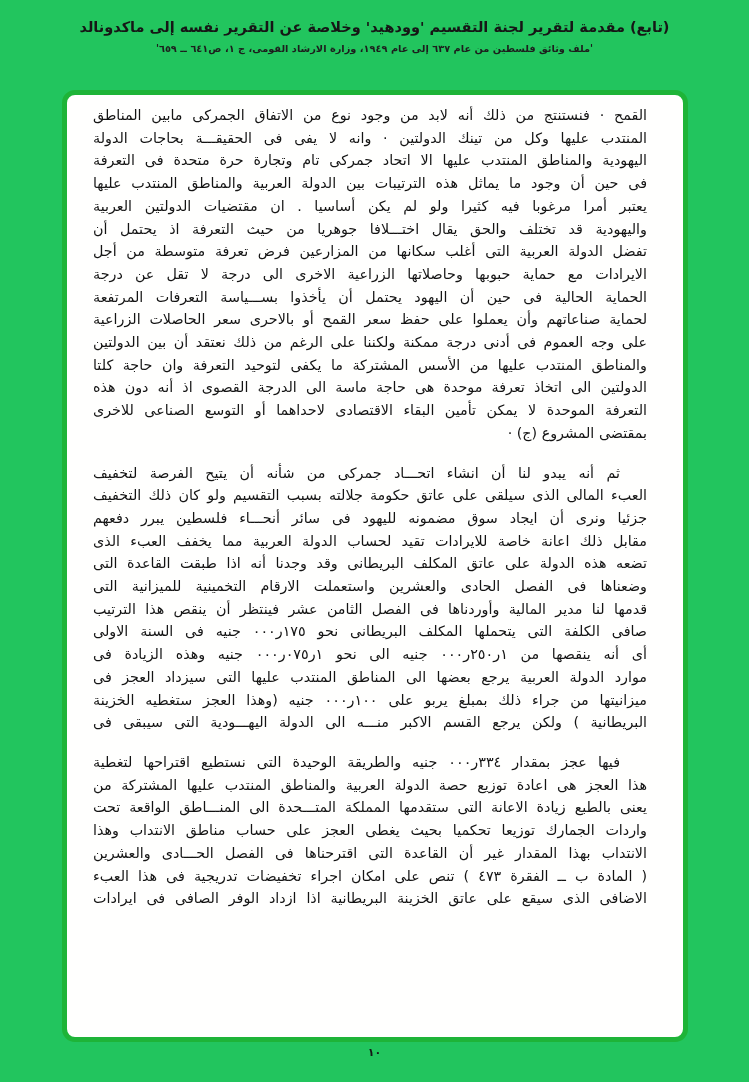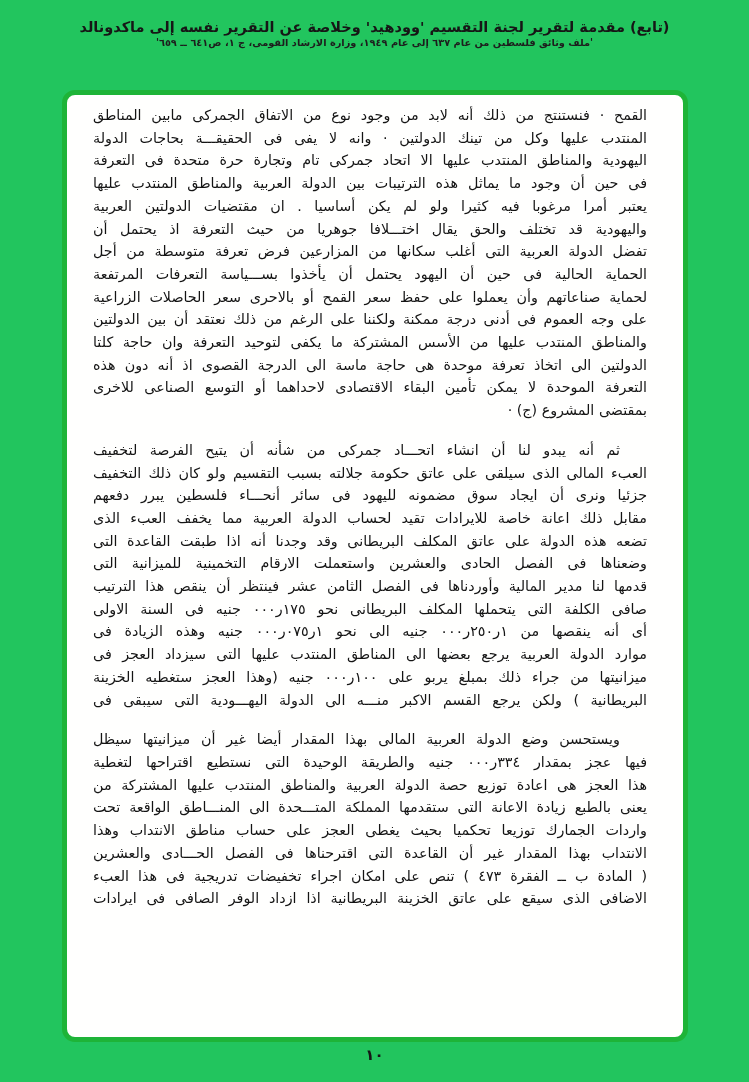--- a/index.html
+++ b/index.html
@@ -18,20 +18,21 @@
   }
   .doc-title{
     font-size:14.5px;
     font-weight:bold;
     letter-spacing:0;
     line-height:20px;
   }
   .doc-subtitle{
     font-size:9.8px;
     font-weight:bold;
+    margin-top:6px;
     color:#1d1d1d;
   }
   .frame{
     position:absolute;
     left:62px;top:90px;
     width:626px;height:952px;
     box-sizing:border-box;
     border:5px solid #1eb438;
     border-radius:13px;
     padding:9px 36px 18px 26px;
@@ -51,21 +52,21 @@
     overflow:hidden;
   }
   .line{white-space:normal;}
   .line.last{text-align-last:right;}
   .para.indent .line:first-child{padding-right:27px;}
   .page-number{
     position:absolute;
     top:1046px;left:0;
     width:100%;
     text-align:center;
-    font-size:15px;
+    font-size:11px;
     font-weight:bold;
     direction:rtl;
   }
 </style>
 </head>
 <body>
 
 <div class="page" style="background: #22c55e;">
 
   <div class="header">
@@ -76,20 +77,21 @@
   <div class="frame" style="border-color: rgb(30, 180, 56);">
     <div class="content" style="color: rgb(20, 20, 20);">
         <div class="para">
           <div class="line">القمح · فنستنتج من ذلك أنه لابد من وجود نوع من الاتفاق الجمركى مابين المناطق</div>
           <div class="line">المنتدب عليها وكل من تينك الدولتين · وانه لا يفى فى الحقيقـــة بحاجات الدولة</div>
           <div class="line">اليهودية والمناطق المنتدب عليها الا اتحاد جمركى تام وتجارة حرة متحدة فى التعرفة</div>
           <div class="line">فى حين أن وجود ما يماثل هذه الترتيبات بين الدولة العربية والمناطق المنتدب عليها</div>
           <div class="line">يعتبر أمرا مرغوبا فيه كثيرا ولو لم يكن أساسيا . ان مقتضيات الدولتين العربية</div>
           <div class="line">واليهودية قد تختلف والحق يقال اختـــلافا جوهريا من حيث التعرفة اذ يحتمل أن</div>
           <div class="line">تفضل الدولة العربية التى أغلب سكانها من المزارعين فرض تعرفة متوسطة من أجل</div>
+          <div class="line">الايرادات مع حماية حبوبها وحاصلاتها الزراعية الاخرى الى درجة لا تقل عن درجة</div>
           <div class="line">الحماية الحالية فى حين أن اليهود يحتمل أن يأخذوا بســـياسة التعرفات المرتفعة</div>
           <div class="line">لحماية صناعاتهم وأن يعملوا على حفظ سعر القمح أو بالاحرى سعر الحاصلات الزراعية</div>
           <div class="line">على وجه العموم فى أدنى درجة ممكنة ولكننا على الرغم من ذلك نعتقد أن بين الدولتين</div>
           <div class="line">والمناطق المنتدب عليها من الأسس المشتركة ما يكفى لتوحيد التعرفة وان حاجة كلتا</div>
           <div class="line">الدولتين الى اتخاذ تعرفة موحدة هى حاجة ماسة الى الدرجة القصوى اذ أنه دون هذه</div>
           <div class="line">التعرفة الموحدة لا يمكن تأمين البقاء الاقتصادى لاحداهما أو التوسع الصناعى للاخرى</div>
           <div class="line last">بمقتضى المشروع (ج) ·</div>
         </div>
         <div class="para indent">
           <div class="line">ثم أنه يبدو لنا أن انشاء اتحـــاد جمركى من شأنه أن يتيح الفرصة لتخفيف</div>
@@ -99,21 +101,20 @@
           <div class="line">تضعه هذه الدولة على عاتق المكلف البريطانى وقد وجدنا أنه اذا طبقت القاعدة التى</div>
           <div class="line">وضعناها فى الفصل الحادى والعشرين واستعملت الارقام التخمينية للميزانية التى</div>
           <div class="line">قدمها لنا مدير المالية وأوردناها فى الفصل الثامن عشر فينتظر أن ينقص هذا الترتيب</div>
           <div class="line">صافى الكلفة التى يتحملها المكلف البريطانى نحو ١٧٥ر٠٠٠ جنيه فى السنة الاولى</div>
           <div class="line">أى أنه ينقصها من ١ر٢٥٠ر٠٠٠ جنيه الى نحو ١ر٠٧٥ر٠٠٠ جنيه وهذه الزيادة فى</div>
           <div class="line">موارد الدولة العربية يرجع بعضها الى المناطق المنتدب عليها التى سيزداد العجز فى</div>
           <div class="line">ميزانيتها من جراء ذلك بمبلغ يربو على ١٠٠ر٠٠٠ جنيه (وهذا العجز ستغطيه الخزينة</div>
           <div class="line">البريطانية ) ولكن يرجع القسم الاكبر منـــه الى الدولة اليهـــودية التى سيبقى فى</div>
         </div>
         <div class="para indent">
-          <div class="line">ويستحسن وضع الدولة العربية المالى بهذا المقدار أيضا غير أن ميزانيتها سيظل</div>
           <div class="line">فيها عجز بمقدار ٣٣٤ر٠٠٠ جنيه والطريقة الوحيدة التى نستطيع اقتراحها لتغطية</div>
           <div class="line">هذا العجز هى اعادة توزيع حصة الدولة العربية والمناطق المنتدب عليها المشتركة من</div>
           <div class="line">يعنى بالطبع زيادة الاعانة التى ستقدمها المملكة المتـــحدة الى المنـــاطق الواقعة تحت</div>
           <div class="line">واردات الجمارك توزيعا تحكميا بحيث يغطى العجز على حساب مناطق الانتداب وهذا</div>
           <div class="line">الانتداب بهذا المقدار غير أن القاعدة التى اقترحناها فى الفصل الحـــادى والعشرين</div>
           <div class="line">( المادة ب ــ الفقرة ٤٧٣ ) تنص على امكان اجراء تخفيضات تدريجية فى هذا العبء</div>
           <div class="line">الاضافى الذى سيقع على عاتق الخزينة البريطانية اذا ازداد الوفر الصافى فى ايرادات</div>
         </div>
       </div>
   </div>

